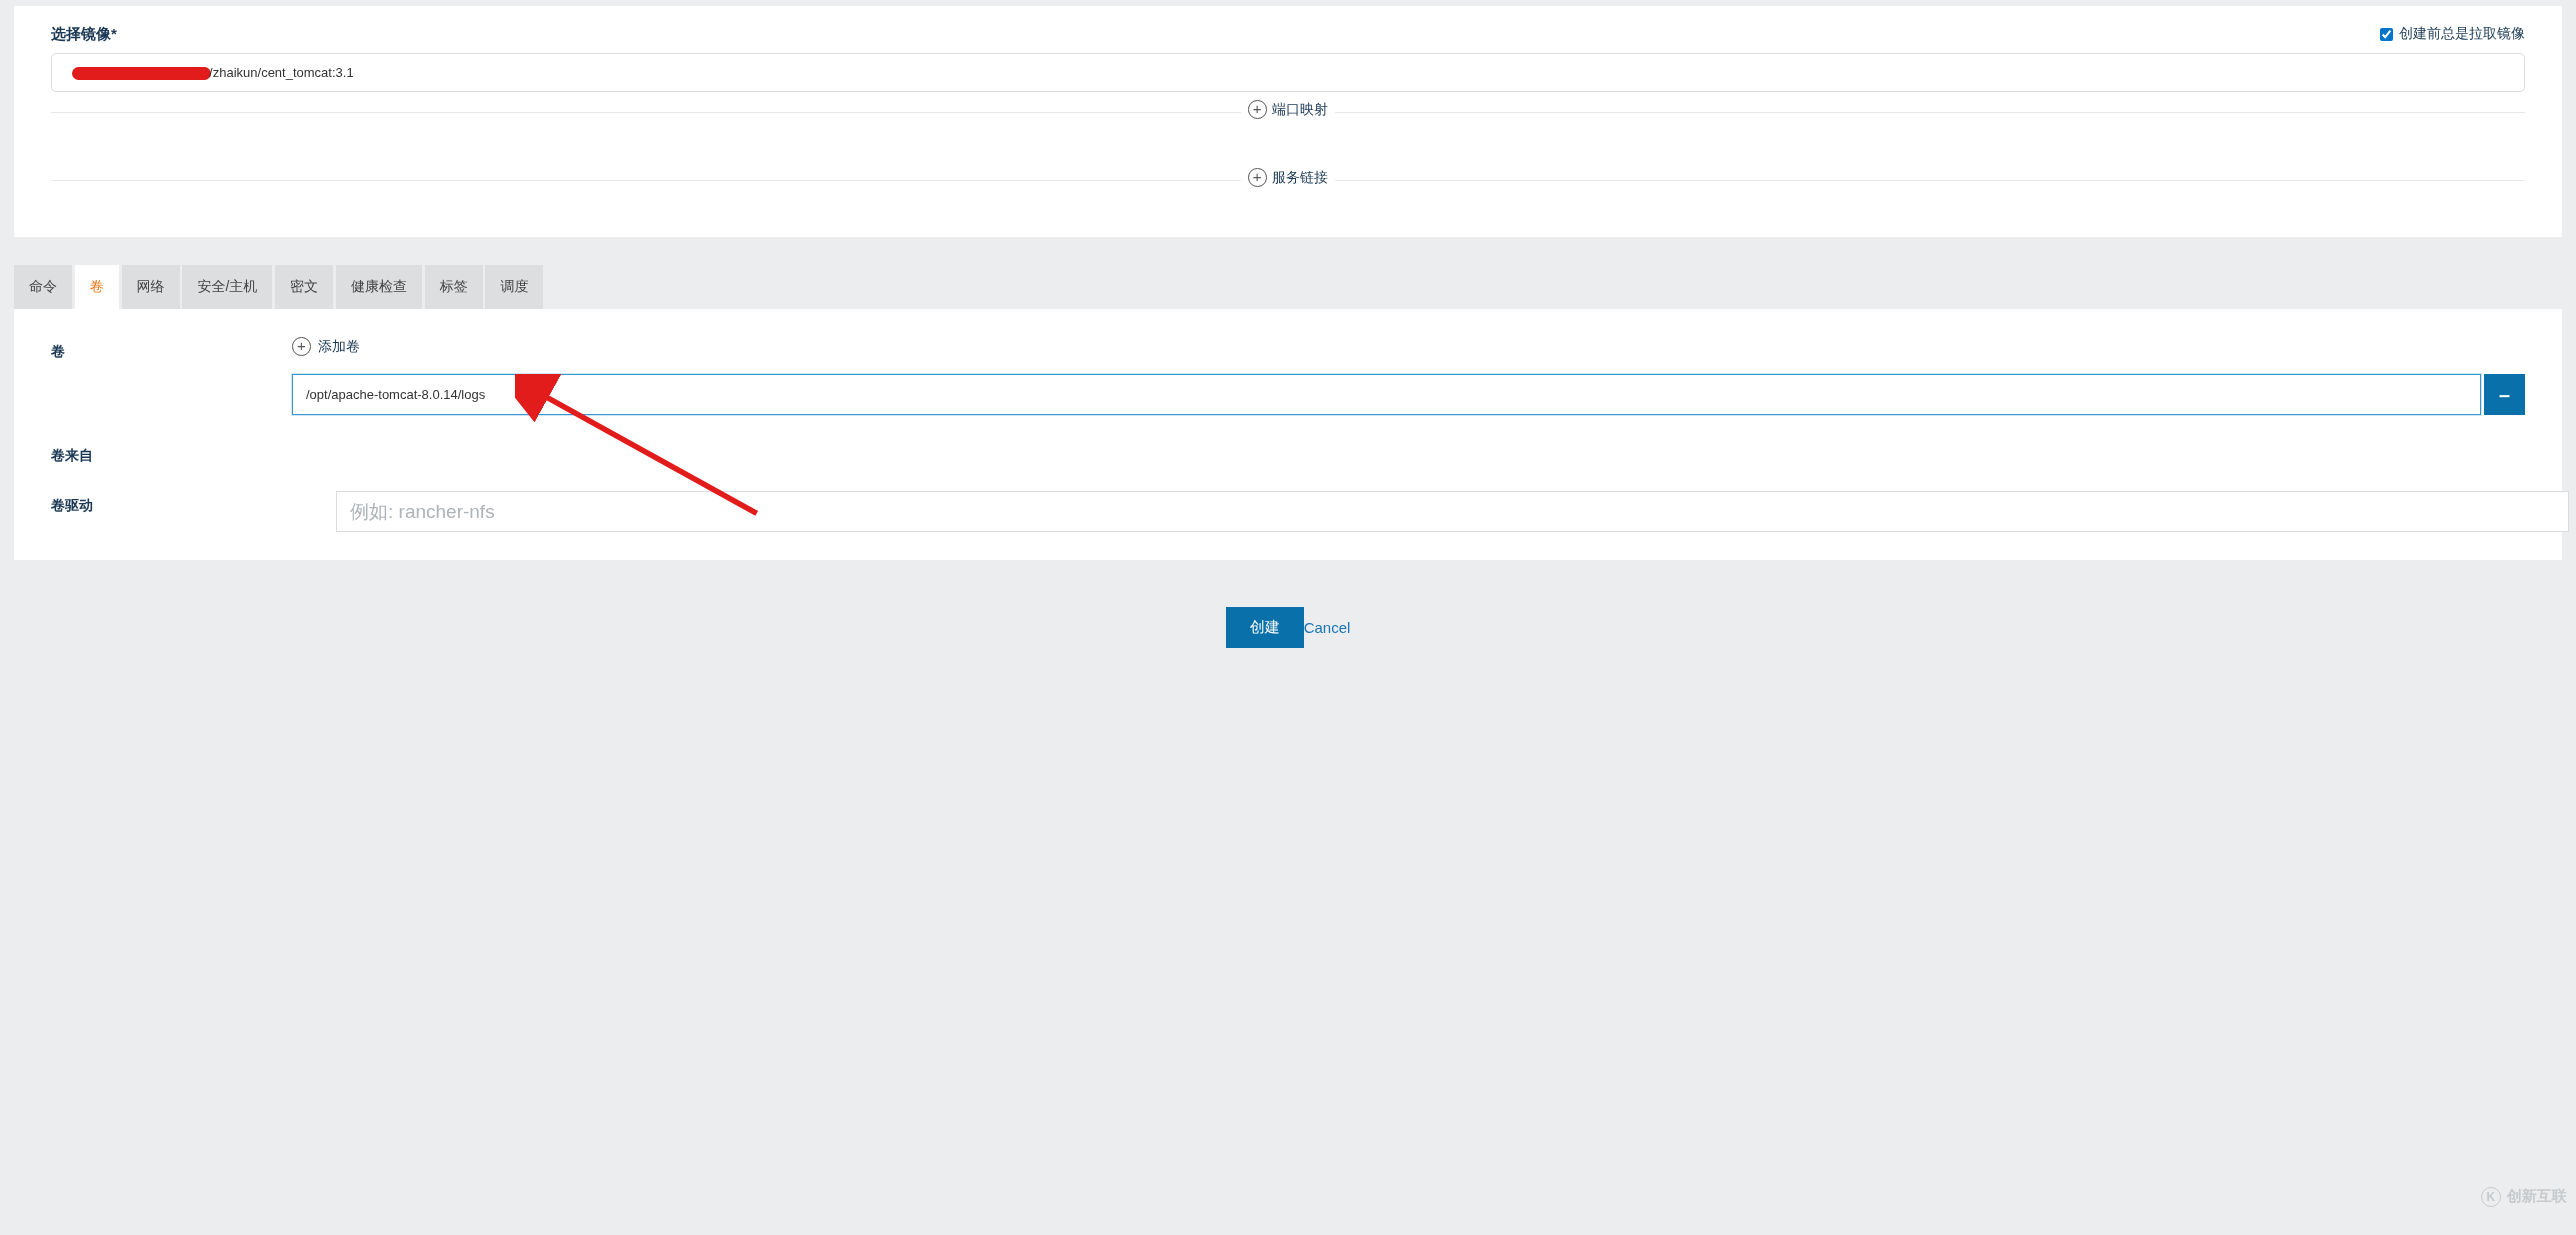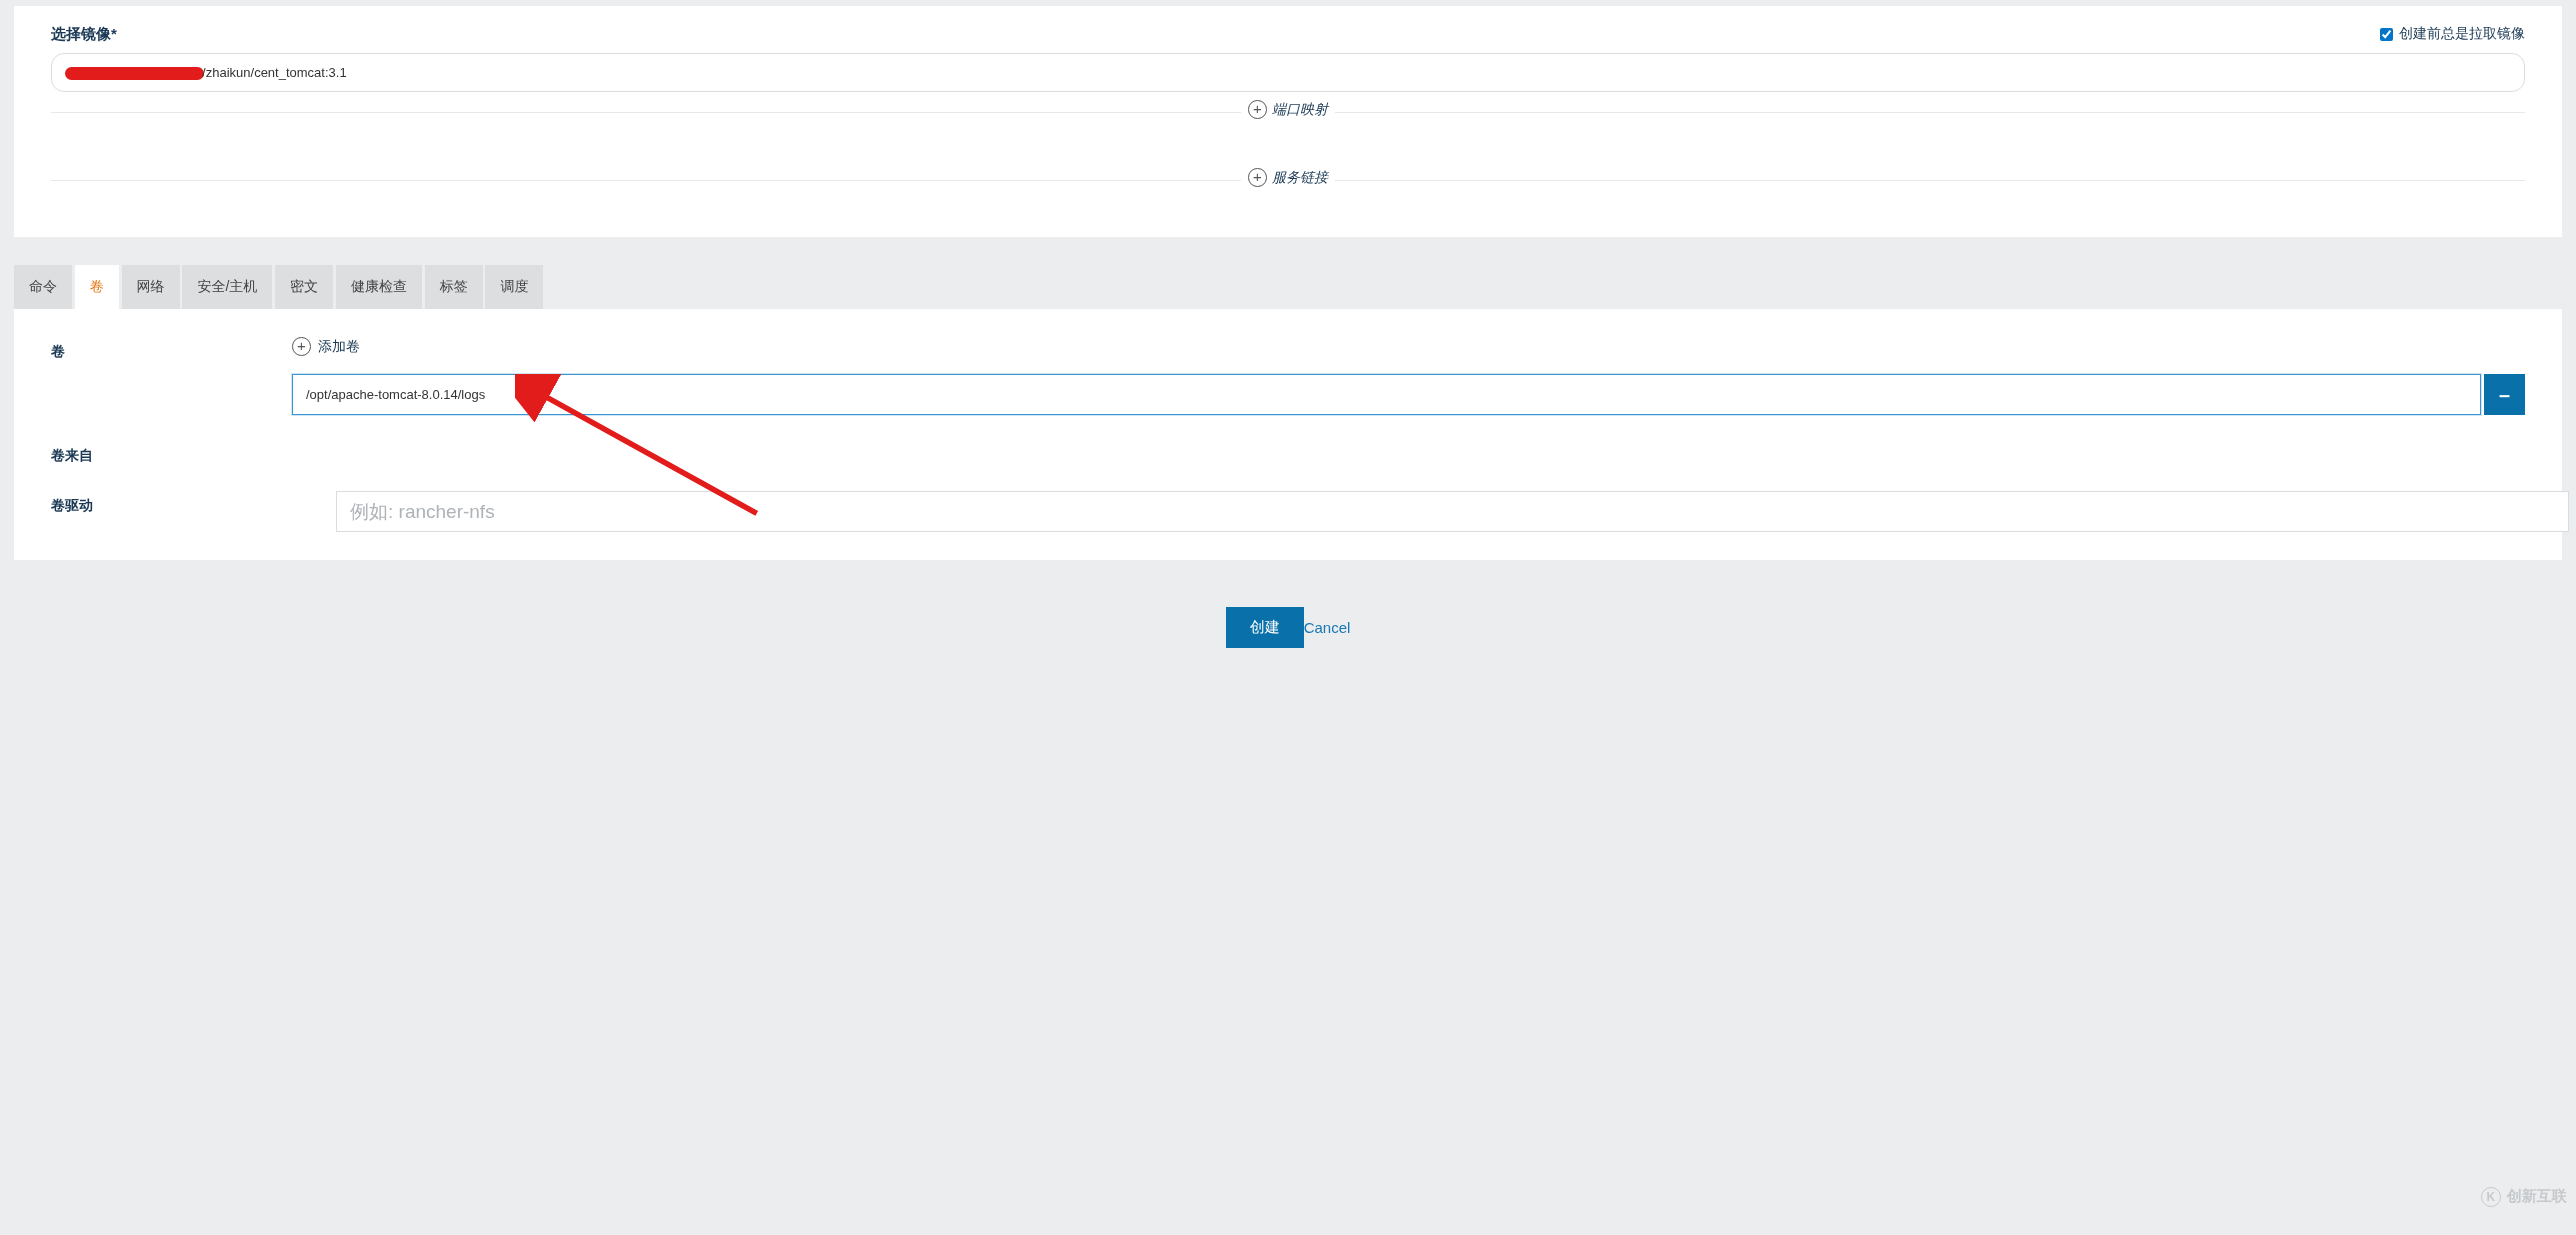--- a/index.html
+++ b/index.html
@@ -38,22 +38,22 @@
     font-weight: 500;
   }
   .checkbox-wrap input[type="checkbox"] {
     width: 13px;
     height: 13px;
     accent-color: #0075c9;
   }
   .image-input {
     width: 100%;
     border: 0.9px solid #d9dde1;
-    border-radius: 13px;
-    padding: 11px 13px;
+    border-radius: 5px;
+    padding: 11px 20px;
     font-size: 13px;
     color: #333;
     position: relative;
   }
   .redact {
     display: inline-block;
     width: 139px;
     height: 13px;
     background: #e21b1b;
     border-radius: 6.5px;
@@ -72,21 +72,20 @@
     top: -13px;
     background: #fff;
     padding: 0 7.4px;
     display: flex;
     align-items: center;
     gap: 5.6px;
     font-size: 14px;
     color: #1b3955;
     font-weight: 500;
     cursor: pointer;
-    font-style: italic;
   }
   .plus-circle {
     width: 18.6px;
     height: 18.6px;
     border: 1.5px solid #555;
     border-radius: 50%;
     display: inline-flex;
     align-items: center;
     justify-content: center;
     flex-shrink: 0;

